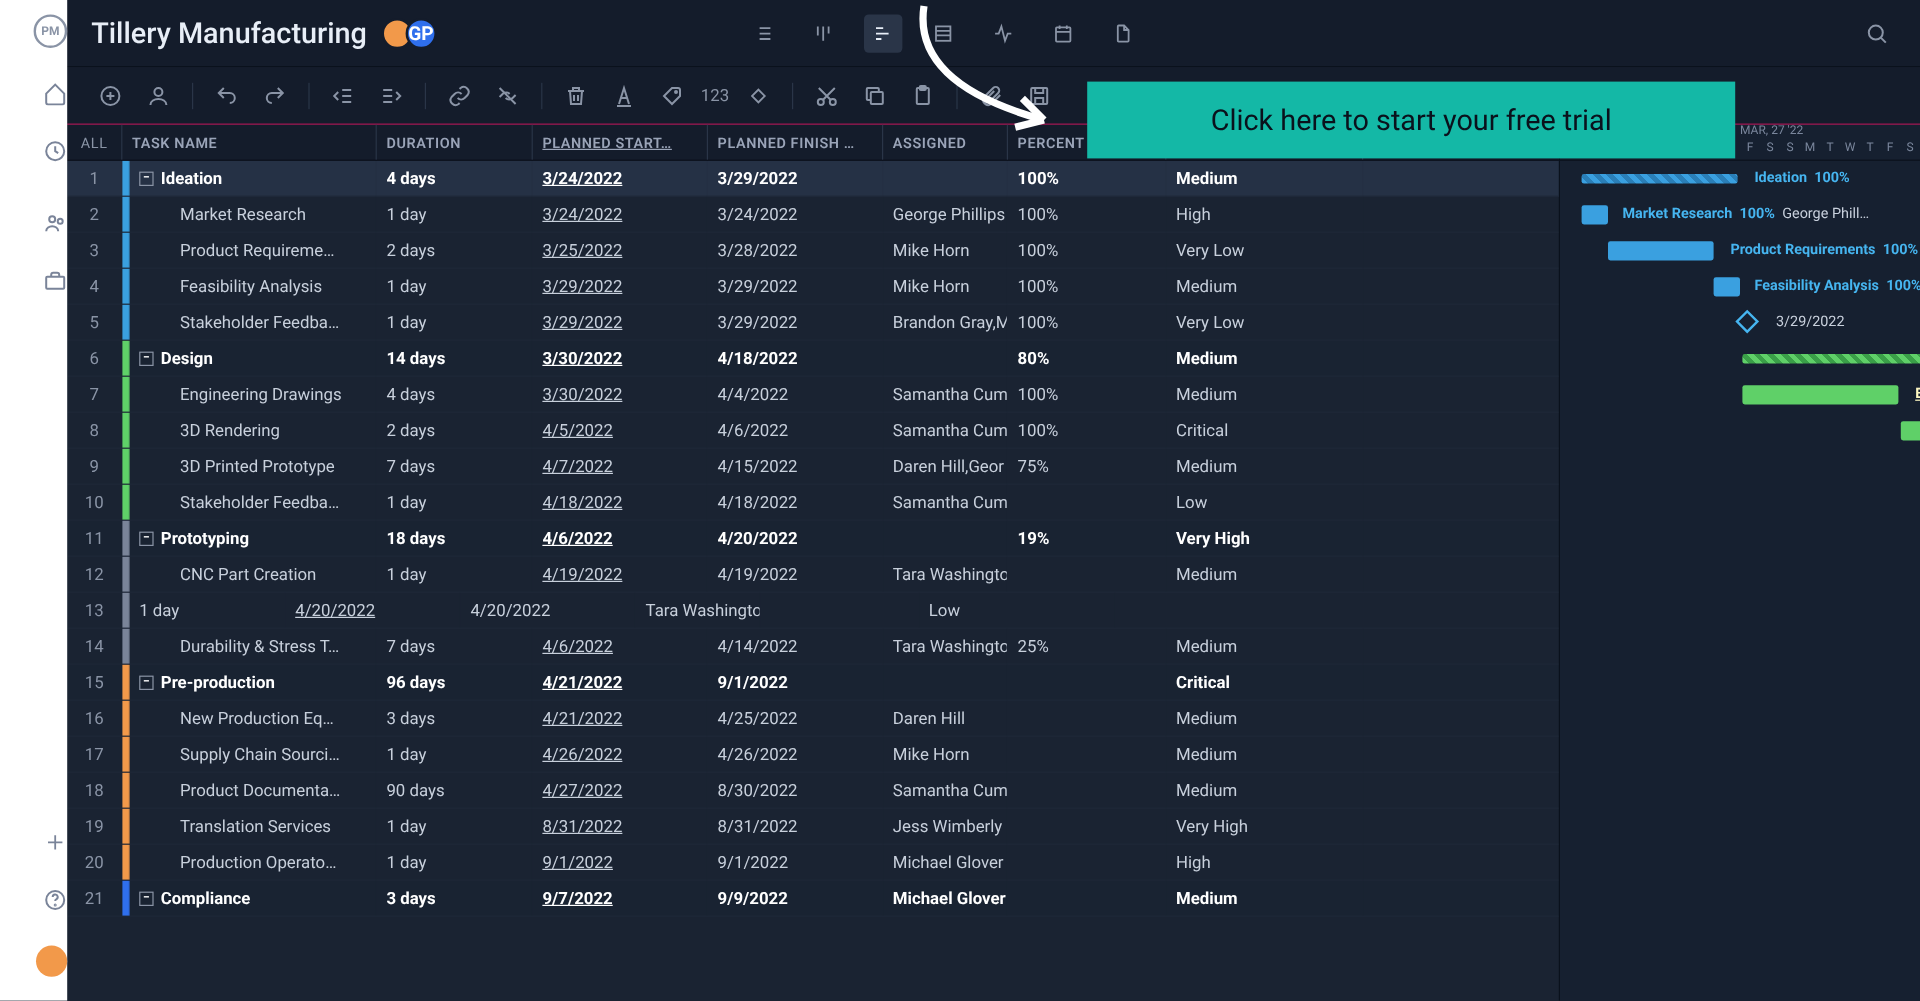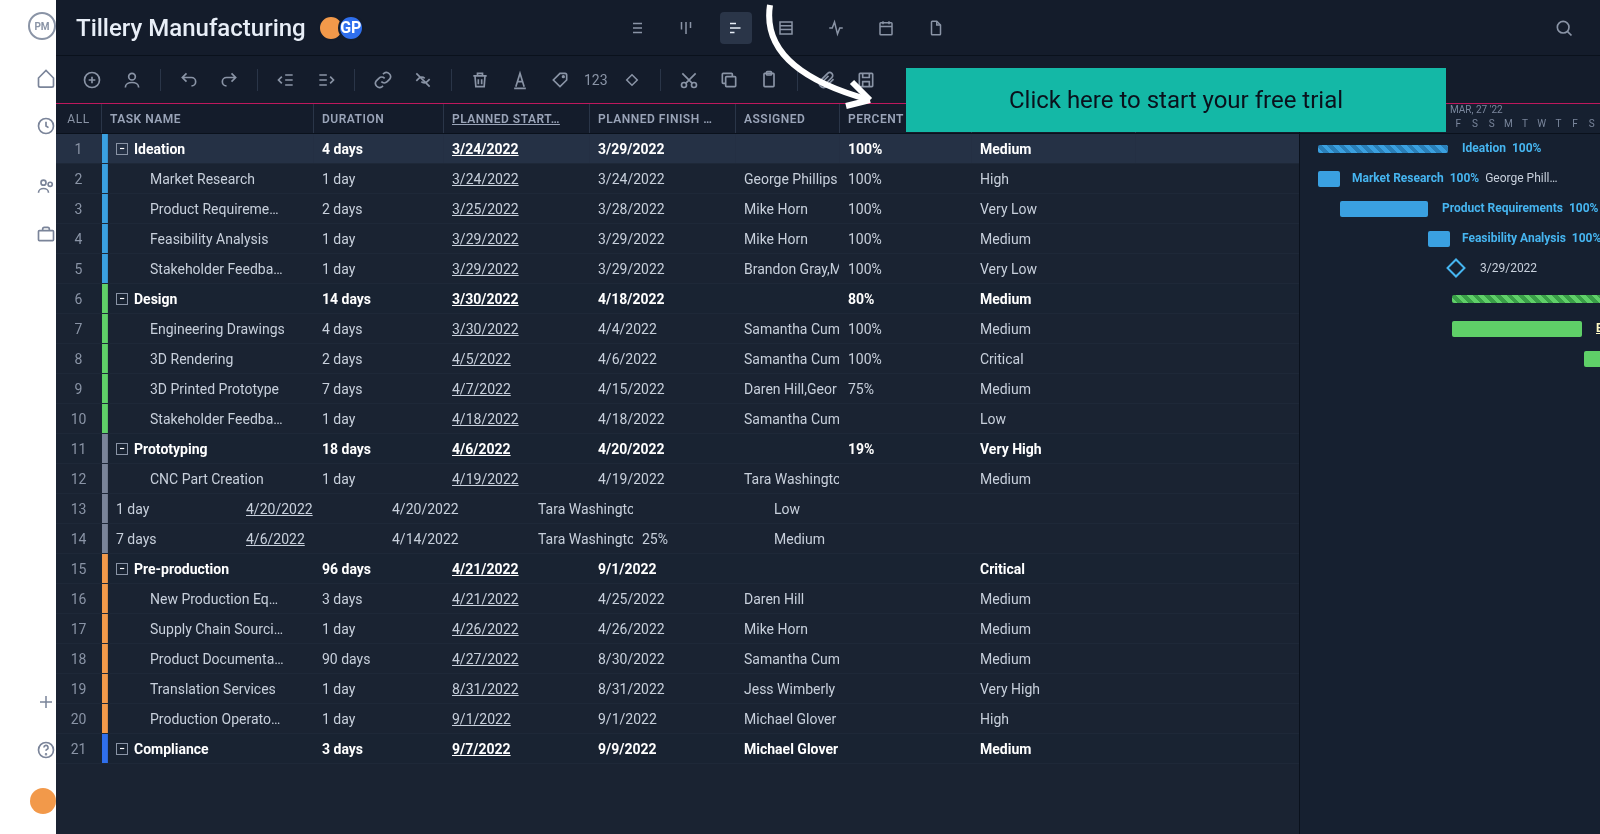--- a/index.html
+++ b/index.html
@@ -442,20 +442,23 @@
               <div class="cell c-dur">1 day</div>
               <div class="cell c-ps">4/20/2022</div>
               <div class="cell c-pf">4/20/2022</div>
               <div class="cell c-ass">Tara Washingto</div>
               <div class="cell c-pct"></div>
               <div class="cell c-pri">Low</div>
             </div>
             <div class="row">
               <div class="cell c-num">14</div>
               <div class="cell c-bar" style="background:#7a8499"></div>
+              <div class="cell c-name">
+                <span class="child-name">Durability &amp; Stress T…</span>
+              </div>
               <div class="cell c-dur">7 days</div>
               <div class="cell c-ps">4/6/2022</div>
               <div class="cell c-pf">4/14/2022</div>
               <div class="cell c-ass">Tara Washingto</div>
               <div class="cell c-pct">25%</div>
               <div class="cell c-pri">Medium</div>
             </div>
             <div class="row parent">
               <div class="cell c-num">15</div>
               <div class="cell c-bar" style="background:#f2994a"></div>

